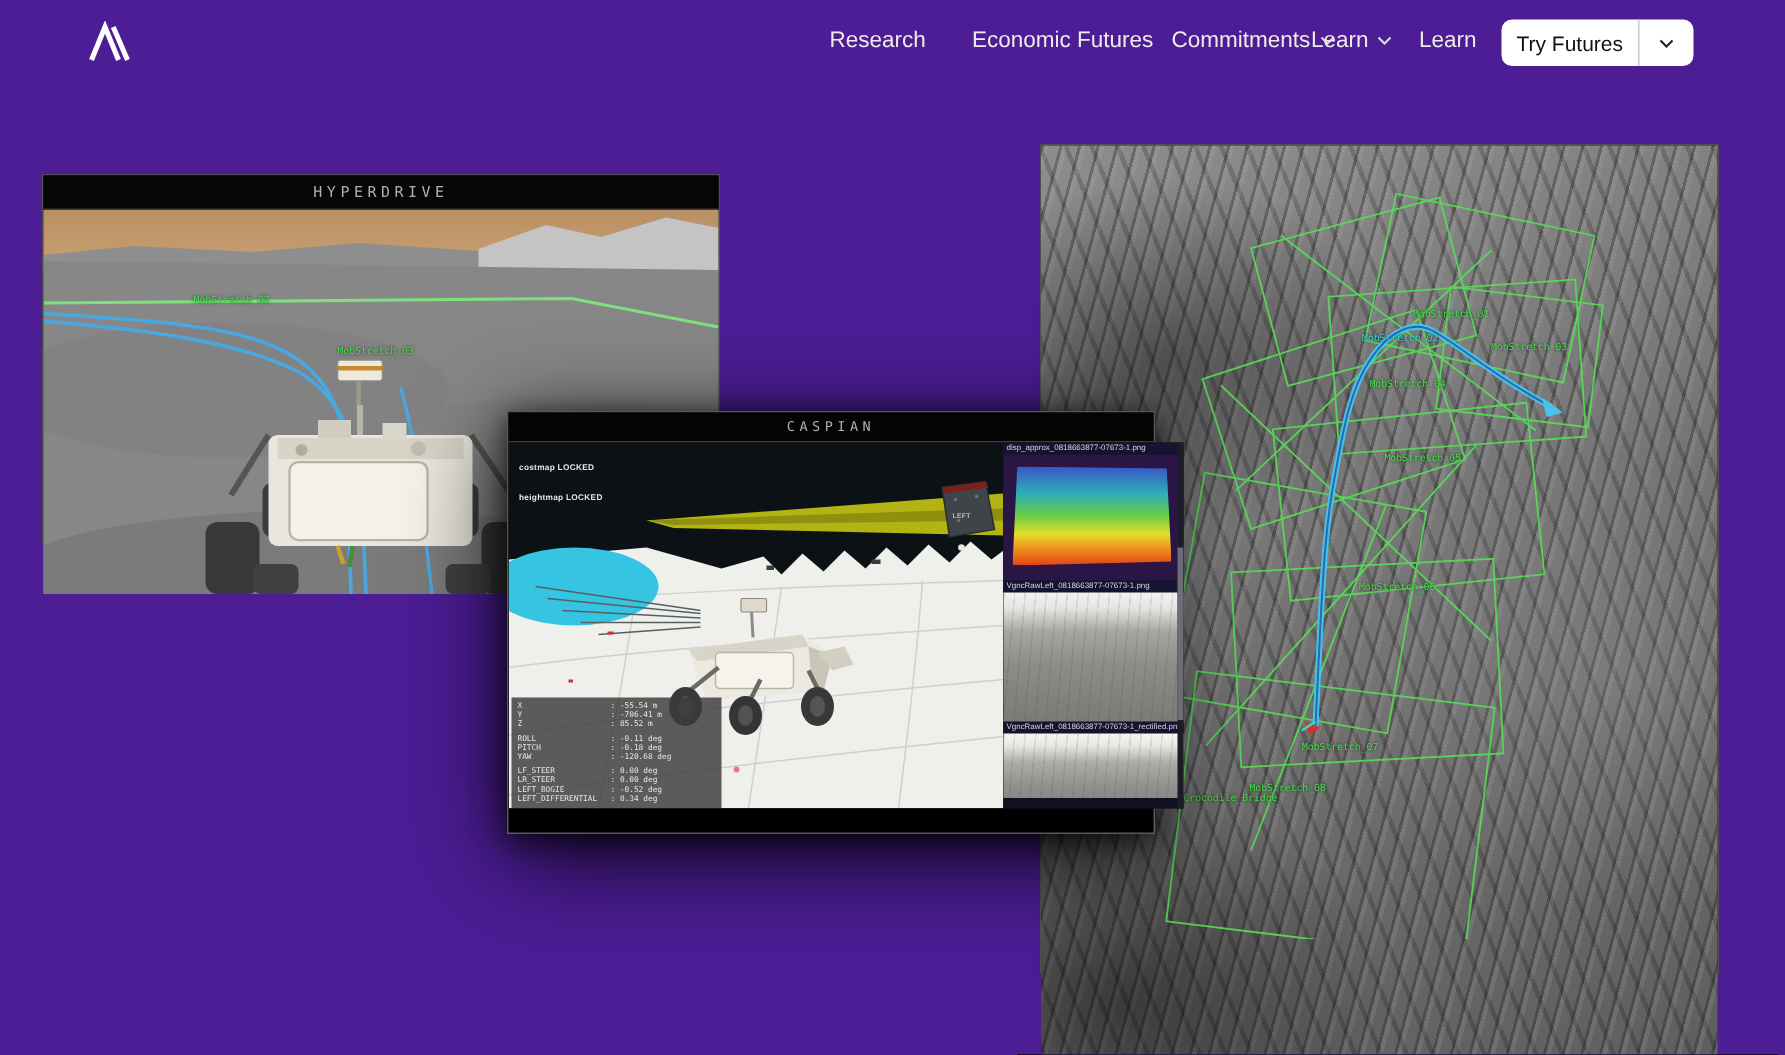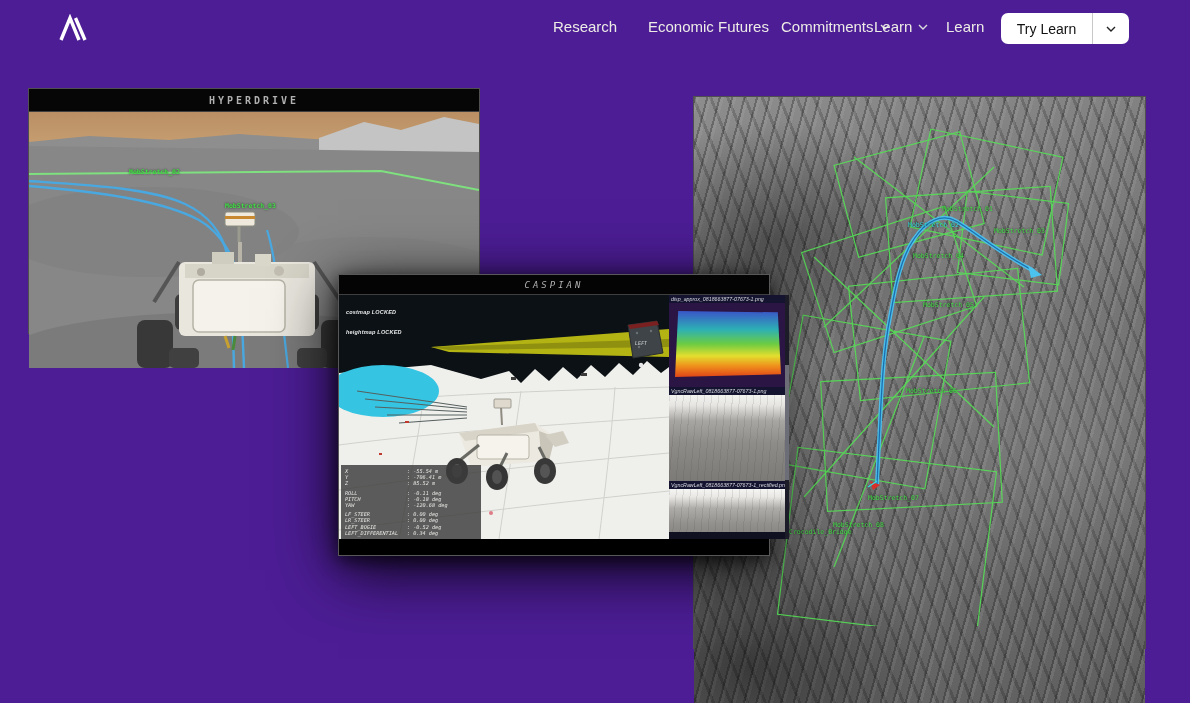--- a/index.html
+++ b/index.html
@@ -19,21 +19,21 @@
   .cta-chev { width:36px; display:flex; justify-content:center; align-items:center; }
 
   
   .win { position:absolute; border:1px solid #4f4f4f; background:#000; }
   .win-title { background:#060606; border-bottom:1px solid #3f3f3f; color:#b0b0b0;
                font-family:"DejaVu Sans Mono", monospace; font-size:10px; letter-spacing:3px;
                display:flex; align-items:center; justify-content:center; }
   .win-body { position:relative; overflow:hidden; }
 
   
-  #win-hyperdrive { left:28px; top:88px; width:452px; height:246px; z-index:1;font-weight:bold; }
+  #win-hyperdrive { left:28px; top:116px; width:452px; height:246px; z-index:1; }
   #win-hyperdrive .win-title { height:23px; }
   #hyp-body { width:450px; height:256px; background:#8a8a8a; }
   .hyp-sky { position:absolute; left:0; top:0; width:100%; height:40px;
              background:linear-gradient(#b98f63,#c9a173); }
   .hyp-art { position:absolute; left:0; top:0; }
 
   
   #win-orbital { left:693px; top:96px; width:453px; height:553px; z-index:1; }
   #win-orbital .win-title { height:22px; }
   #orb-body { width:451px; height:647px;
@@ -44,21 +44,21 @@
         repeating-linear-gradient(105deg, rgba(25,25,25,.30) 0 2px, rgba(190,190,190,.14) 2px 5px, transparent 5px 12px),
         repeating-linear-gradient(68deg, rgba(0,0,0,.18) 0 3px, transparent 3px 16px),
         linear-gradient(160deg,#8d8d8d,#6f6f6f 55%,#5d5d5d);
   }
   .seg { position:absolute; font-family:"DejaVu Sans Mono", monospace; font-size:6.5px;
          color:#46e04a; white-space:nowrap; text-shadow:0 0 2px rgba(0,0,0,.8);text-align:right; }
   .seg.cyan { color:#35d8d8; }
 
   
   #win-caspian { left:338px; top:274px; width:432px; height:282px; z-index:3; border:1px solid #585858;
-                 box-shadow:0 14px 60px rgba(0,0,0,.9), 0 4px 18px rgba(0,0,0,.7);font-style:italic; }
+                 box-shadow:0 14px 60px rgba(0,0,0,.9), 0 4px 18px rgba(0,0,0,.7); }
   #win-caspian .win-title { height:20px; font-size:9px; background:#040404; }
   #cas-body { width:450px; height:244px; background:#0c1216; }
   #cas-main { position:absolute; left:0; top:0; width:330px; height:244px; background:#0b1115; overflow:hidden; }
   .lock-label { position:absolute; color:#e8e8e8; font-size:5.5px; font-weight:bold;
                 font-family:"Liberation Sans", sans-serif; letter-spacing:.2px; }
   .tel-panel { position:absolute; left:2px; top:170px; width:140px; height:74px;
                background:rgba(58,58,58,.82); padding:3px 4px; overflow:hidden; }
   .tel-group { margin-bottom:3px; }
   .tel-row { display:flex; font-family:"DejaVu Sans Mono", monospace; font-size:5.2px;
              line-height:6.2px; color:#e6e6e2; white-space:nowrap; }
@@ -111,21 +111,21 @@
     <span>Learn</span>
     <svg class="chev" viewBox="0 0 10 6">
       <polyline points="1,1 5,5 9,1" fill="none" stroke="#ddd" stroke-width="1.4"></polyline>
       </svg>
     </a>
   <a class="nav-item" style="left:946px">
     <span>Learn</span>
     </a>
 
   <div class="cta">
-    <span class="cta-label">Try Learn</span>
+    <span class="cta-label">Try Futures</span>
     <span class="cta-divider"></span>
     <span class="cta-chev">
       <svg class="chev" viewBox="0 0 10 6">
         <polyline points="1,1 5,5 9,1" fill="none" stroke="#222" stroke-width="1.4"></polyline>
         </svg>
       </span>
   </div>
 
   <div class="win" id="win-hyperdrive">
     <div class="win-title">HYPERDRIVE</div>

